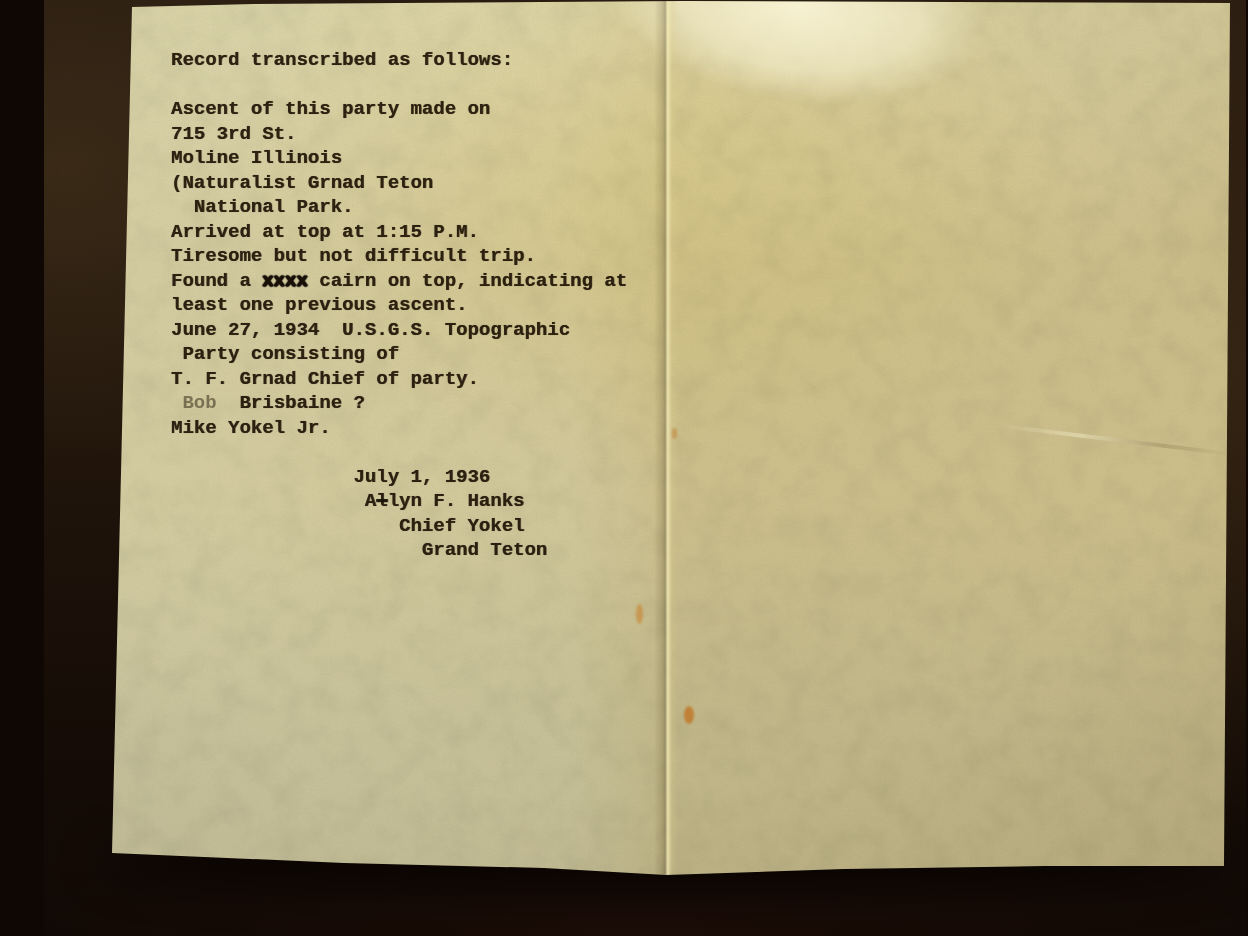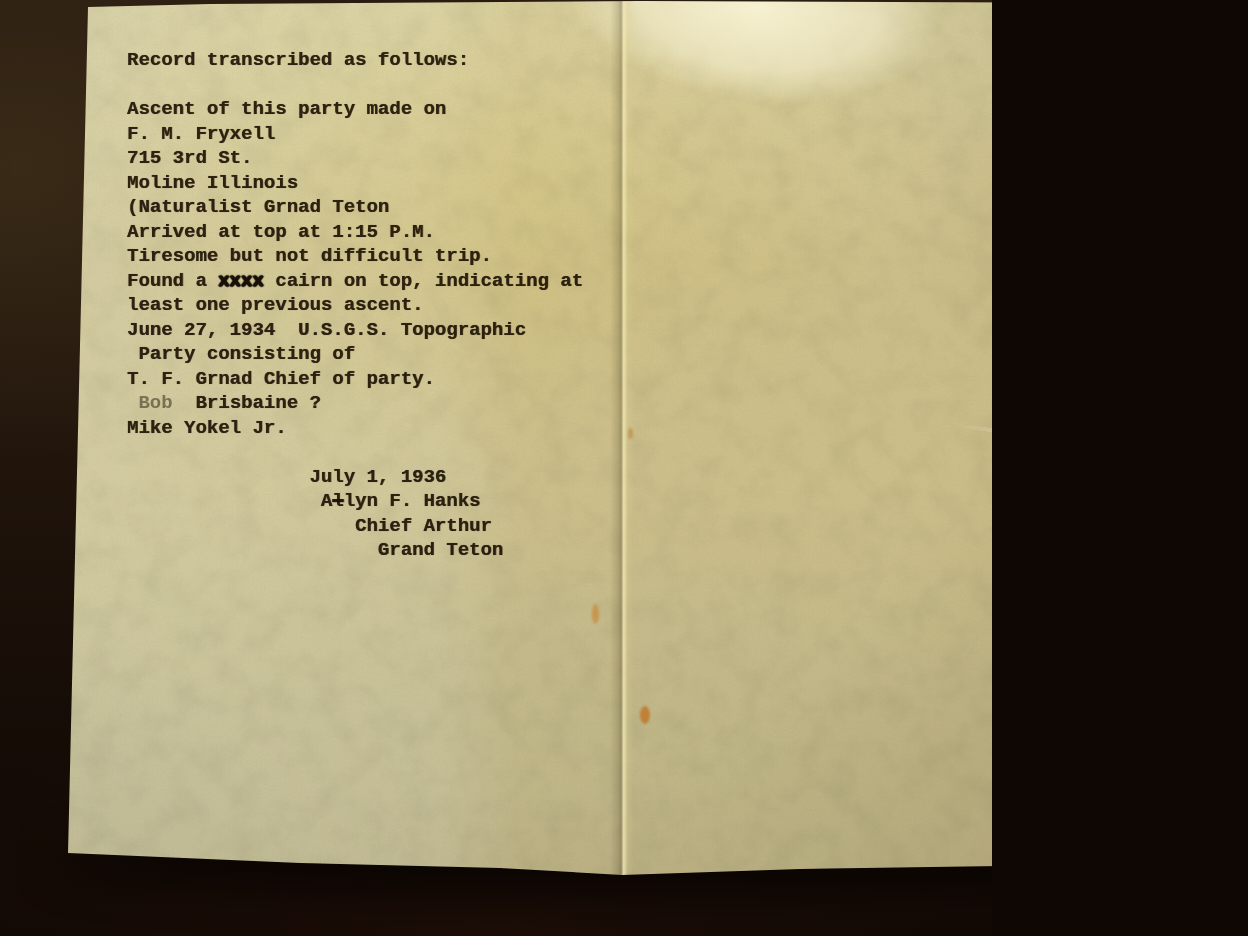--- a/index.html
+++ b/index.html
@@ -3,27 +3,28 @@
 <meta charset="utf-8">
 <style>
   html, body {
     margin: 0; padding: 0;
     background: #0e0704;
     width: 1248px; height: 936px;
     overflow: hidden;
   }
   .photo {
     position: relative;
-    width: 992px; height: 936px;
+    width: 1202px; height: 936px;
     overflow: hidden;
     background:
       radial-gradient(ellipse 520px 420px at 2% 18%, rgba(74,56,30,0.55), rgba(74,56,30,0) 70%),
       radial-gradient(ellipse 420px 640px at 100% 38%, rgba(66,47,24,0.55), rgba(66,47,24,0) 75%),
       radial-gradient(ellipse 900px 300px at 50% 100%, rgba(40,18,10,0.5), rgba(40,18,10,0) 80%),
       linear-gradient(to bottom, #281b10 0%, #22160c 45%, #170d07 75%, #0f0804 100%);
+    margin-left: 44px;
   }
   .paper-shadow {
     position: absolute;
     left: 55px; top: 825px; width: 1130px; height: 70px;
     background: rgba(0,0,0,0.6);
     filter: blur(22px);
     border-radius: 50%;
   }
   .paper {
     position: absolute; inset: 0;
@@ -119,33 +120,33 @@
     <div class="glare"></div>
     <div class="fold"></div>
     <div class="wrinkle"></div>
     <div class="rust rust1"></div>
     <div class="rust rust2"></div>
     <div class="rust rust3"></div>
     <div class="typed">
         <div class="typed-line"><span>Record transcribed as follows:</span></div>
         <div class="typed-line"><span> </span></div>
         <div class="typed-line"><span>Ascent of this party made on</span></div>
-        <div class="typed-line"><span>F. M. Fryxell</span></div>
         <div class="typed-line"><span>715 3rd St.</span></div>
         <div class="typed-line"><span>Moline Illinois</span></div>
         <div class="typed-line"><span>(Naturalist Grnad Teton</span></div>
+        <div class="typed-line"><span>  National Park.</span></div>
         <div class="typed-line"><span>Arrived at top at 1:15 P.M.</span></div>
         <div class="typed-line"><span>Tiresome but not difficult trip.</span></div>
         <div class="typed-line"><span>Found a </span><span class="blot">xxxx</span><span> cairn on top, indicating at</span></div>
         <div class="typed-line"><span>least one previous ascent.</span></div>
         <div class="typed-line"><span>June 27, 1934  U.S.G.S. Topographic</span></div>
         <div class="typed-line"><span> Party consisting of</span></div>
         <div class="typed-line"><span>T. F. Grnad Chief of party.</span></div>
         <div class="typed-line"><span> </span><span class="faint">Bob</span><span>  Brisbaine ?</span></div>
         <div class="typed-line"><span>Mike Yokel Jr.</span></div>
         <div class="typed-line"><span> </span></div>
         <div class="typed-line"><span>                July 1, 1936</span></div>
         <div class="typed-line"><span>                 A</span><span class="struck">l</span><span>lyn F. Hanks</span></div>
-        <div class="typed-line"><span>                    Chief Arthur</span></div>
+        <div class="typed-line"><span>                    Chief Yokel</span></div>
         <div class="typed-line"><span>                      Grand Teton</span></div>
       </div>
   </div>
 </div>
 
 </body></html>

